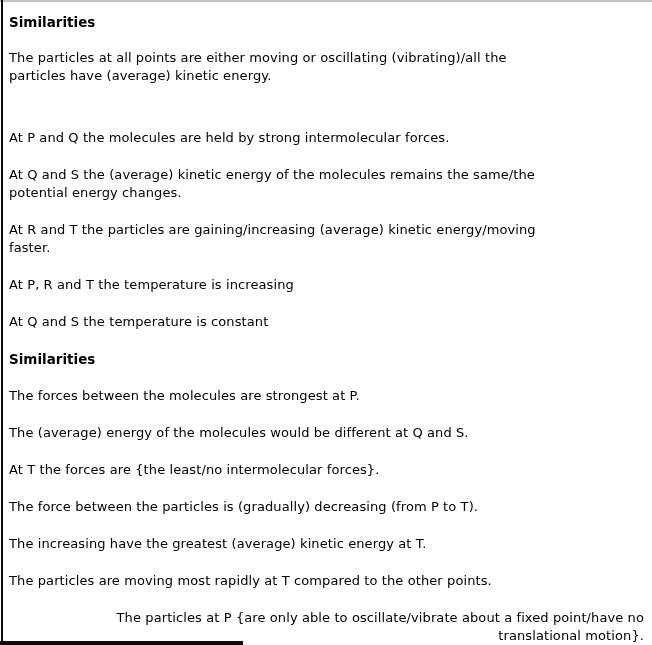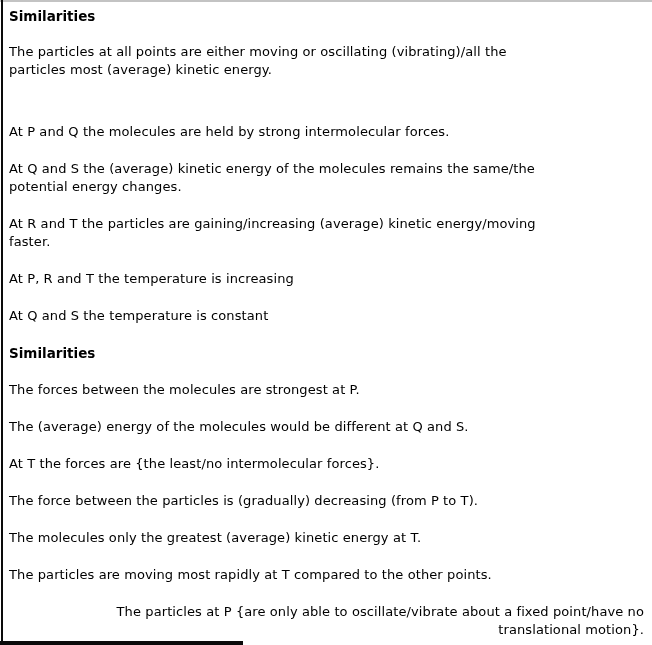--- a/index.html
+++ b/index.html
@@ -33,21 +33,21 @@
   }
   .border-bottom-partial {
     position: absolute;
     bottom: 0; left: 0;
     width: 243px; height: 4px;
     background: #0a0a0a;
   }
   .content {
     position: relative;
     box-sizing: border-box;
-    padding: 7px 8px 0 9px;
+    padding: 13px 8px 0 9px;
   }
   .heading {
     font-weight: bold;
     font-size: 13.5px;
     margin: 0 0 18px 0;
   }
   .heading.differences {
     margin-bottom: 19px;
   }
   .para {
@@ -68,21 +68,21 @@
 
 <div class="cell">
   <div class="border-top"></div>
   <div class="border-left"></div>
 
   <div class="content">
 
     <div class="heading">Similarities</div>
 
     <p class="para extra-gap">The particles at all points are either moving or oscillating (vibrating)/all the
-particles most (average) kinetic energy.</p>
+particles have (average) kinetic energy.</p>
 
     <p class="para">At P and Q the molecules are held by strong intermolecular forces.</p>
 
     <p class="para">At Q and S the (average) kinetic energy of the molecules remains the same/the
 potential energy changes.</p>
 
     <p class="para">At R and T the particles are gaining/increasing (average) kinetic energy/moving
 faster.</p>
 
     <p class="para">At P, R and T the temperature is increasing</p>
@@ -92,21 +92,21 @@
     <div class="heading differences">Similarities</div>
 
     <p class="para">The forces between the molecules are strongest at P.</p>
 
     <p class="para">The (average) energy of the molecules would be different at Q and S.</p>
 
     <p class="para">At T the forces are {the least/no intermolecular forces}.</p>
 
     <p class="para">The force between the particles is (gradually) decreasing (from P to T).</p>
 
-    <p class="para">The molecules only the greatest (average) kinetic energy at T.</p>
+    <p class="para">The increasing have the greatest (average) kinetic energy at T.</p>
 
     <p class="para">The particles are moving most rapidly at T compared to the other points.</p>
 
     <p class="para last">The particles at P {are only able to oscillate/vibrate about a fixed point/have no
 translational motion}.</p>
 
   </div>
 
   <div class="border-bottom-partial"></div>
 </div>

